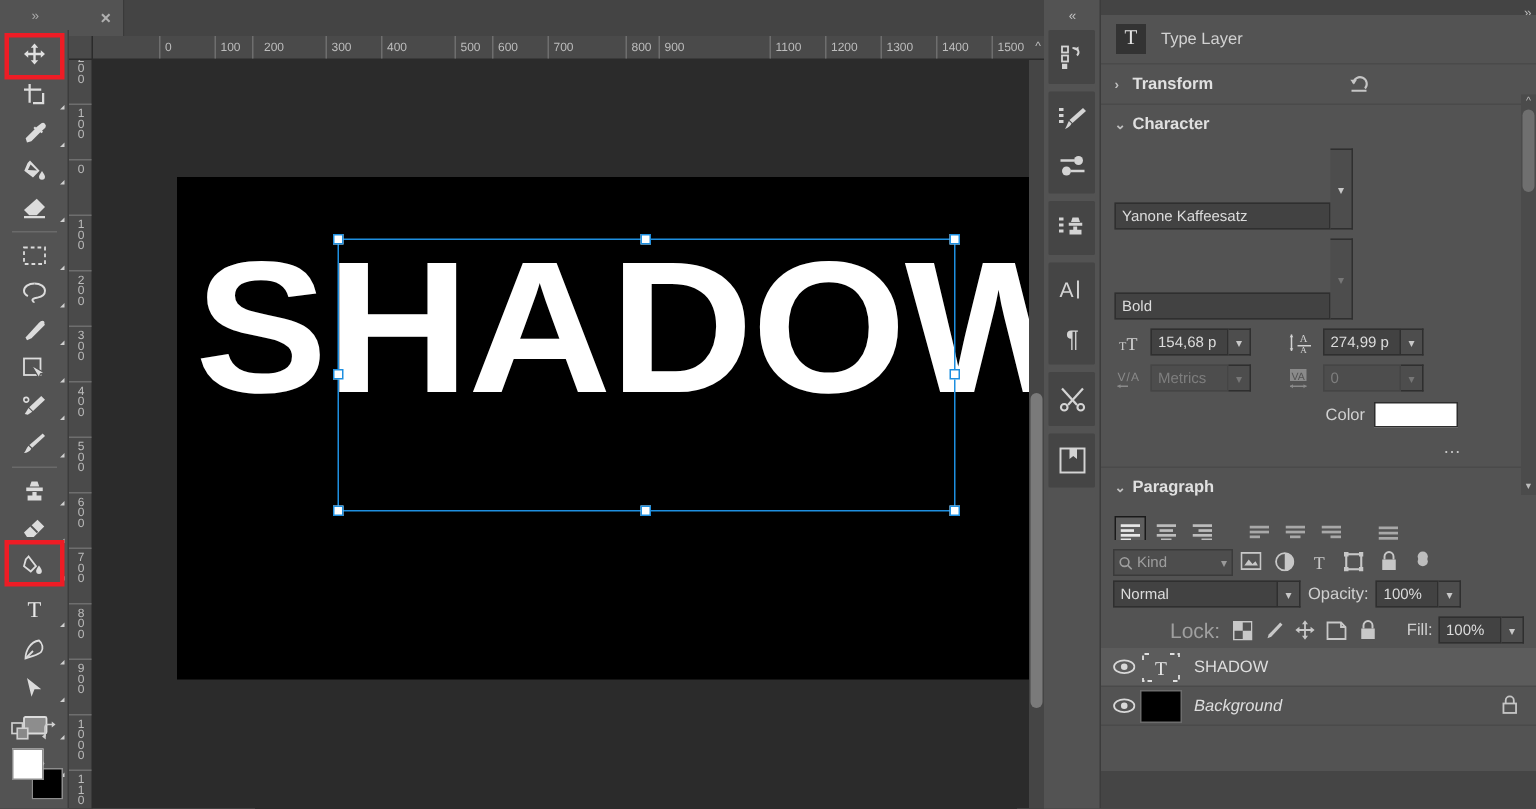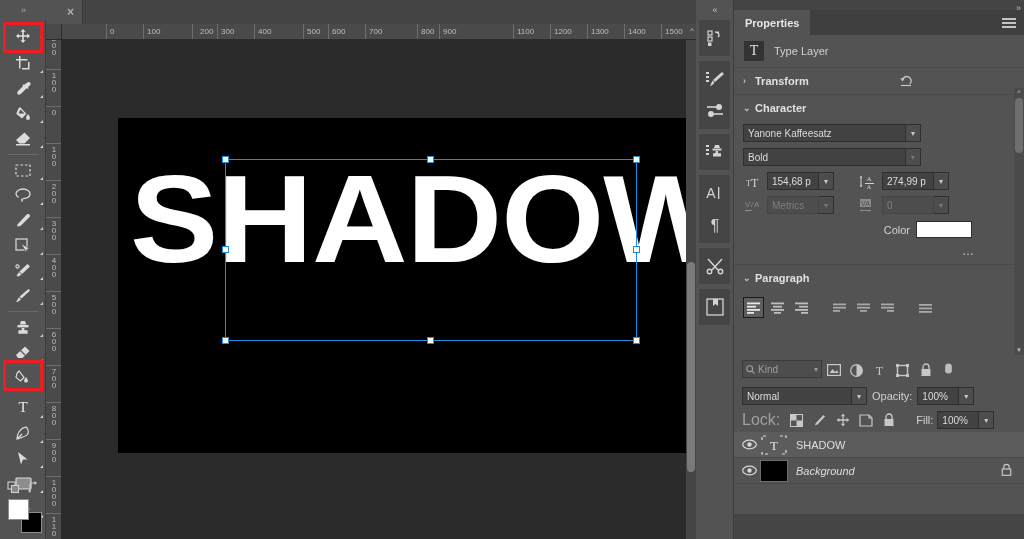--- a/index.html
+++ b/index.html
@@ -243,21 +243,21 @@
     padding: 0 4px;
   }
   .field.disabled { color: #7e7e7e; background: #4d4d4d; border-color: #454545; }
   .field-wrap { display: flex; align-items: stretch; }
   .dd-arrow {
     width: 15px; background: #4d4d4d; border: 1px solid #2f2f2f; border-left: none;
     display: flex; align-items: center; justify-content: center;
     color: #c8c8c8; font-size: 8px;
   }
   .dd-arrow.disabled { color: #777; }
-  .full-field { width: 163px; }
+  .full-field { width: 144px; margin-top: 36px; }
   .num-field { width: 52px; }
   .ico {
     width: 18px; height: 18px; display: flex; align-items: center; justify-content: center;
     color: #d2d2d2;
   }
   .ico.dim { color: #8a8a8a; }
   #color-row { display: flex; align-items: center; justify-content: flex-end; padding: 4px 52px 4px 0; gap: 6px; }
   #color-label { font-size: 11px; color: #d2d2d2; }
   #color-swatch { width: 56px; height: 17px; background: #fff; border: 1px solid #2d2d2d; }
   #dots-row { text-align: right; padding: 2px 48px 6px 0; color: #c8c8c8; letter-spacing: 2px; font-size: 12px; }
@@ -284,41 +284,41 @@
     color: #bdbdbd; font-size: 7px; text-align: center; line-height: 10px;
   }
 
   
   #layers-panel {
     position: absolute; left: 734px; top: 360px; width: 290px; height: 179px;
     background: #454545;
   }
   #layers-body { background: #535353; height: 154px; position: relative; }
   #filter-row {
-    height: 24px; display: flex; align-items: flex-start; padding: 0 8px; gap: 0;
+    height: 24px; display: flex; align-items: flex-end; padding: 0 8px; gap: 0;
   }
   #kind-field {
     width: 80px; height: 18px; background: #4d4d4d; border: 1px solid #3a3a3a;
     display: flex; align-items: center; padding: 0 3px; gap: 3px;
     color: #9e9e9e; font-size: 10px;
   }
   #kind-field .kf-arrow { margin-left: auto; font-size: 8px; color: #9a9a9a; }
   .filter-ico {
     width: 23px; height: 20px; display: flex; align-items: center; justify-content: center;
     color: #c7c7c7;
   }
   #blend-row {
     height: 24px; display: flex; align-items: center; padding: 0 8px; gap: 5px;
   }
   #blend-field { width: 110px; }
   #opacity-label, #fill-label { font-size: 11px; color: #d0d0d0; }
   #lock-row {
     height: 24px; display: flex; align-items: center; padding: 0 8px; gap: 4px;
   }
-  #lock-label { font-size: 16px; color: #9f9f9f; margin-right: 3px; }
+  #lock-label { font-size: 14px; color: #9f9f9f; margin-right: 3px; margin-left: 38px; }
   .lock-ico { width: 19px; height: 18px; display: flex; align-items: center; justify-content: center; color: #c8c8c8; }
   .layer-row {
     height: 26px; display: flex; align-items: center;
     border-bottom: 1px solid #4a4a4a;
     padding-left: 4px;
   }
   .layer-row.selected { background: #5c5c5c; }
   .eye-cell { width: 22px; display: flex; align-items: center; justify-content: center; }
   .layer-thumb {
     width: 28px; height: 22px; margin-right: 8px;
@@ -512,21 +512,21 @@
     </div>
     <div id="tabbar-right">»</div>
   </div>
 
   <div id="canvas-area">
     <div id="ruler-corner"></div>
     <div id="ruler-h">
       <div id="ruler-h-arrow">^</div>
     <div class="rh-tick" style="left: 44px;">0</div>
         <div class="rh-tick" style="left: 81px;">100</div>
-        <div class="rh-tick" style="left: 130px; padding-left: 7px;">200</div>
+        <div class="rh-tick" style="left: 106px; padding-left: 7px;">200</div>
         <div class="rh-tick" style="left: 155px;">300</div>
         <div class="rh-tick" style="left: 192px;">400</div>
         <div class="rh-tick" style="left: 241px;">500</div>
         <div class="rh-tick" style="left: 266px;">600</div>
         <div class="rh-tick" style="left: 303px;">700</div>
         <div class="rh-tick" style="left: 355px;">800</div>
         <div class="rh-tick" style="left: 377px;">900</div>
         <div class="rh-tick" style="left: 414px; margin-top: 28px;">1000</div>
         <div class="rh-tick" style="left: 451px;">1100</div>
         <div class="rh-tick" style="left: 488px;">1200</div>
@@ -704,28 +704,20 @@
       <div class="dock-icon">
         <svg width="20" height="20" viewBox="0 0 20 20">
             <rect x="2" y="2" width="16" height="16" fill="none" stroke="#d4d4d4" stroke-width="1.3"></rect>
             <path d="M8 2 h5 v7 l-2.5-2 L8 9 Z" fill="#d4d4d4"></path>
           </svg>
       </div>
     </div>
   </div>
 
   <div id="properties-panel">
-    <div class="panel-tabbar">
-      <div class="panel-tab selected">Properties</div>
-      <div class="panel-menu">
-          <i></i>
-          <i></i>
-          <i></i>
-        </div>
-    </div>
 
     <div id="prop-body">
       <div id="prop-header">
         <div id="type-layer-badge">T</div>
         <div id="type-layer-label">Type Layer</div>
       </div>
 
       <div class="prop-section">
         <div class="section-head">
           <span class="twisty">›</span>

